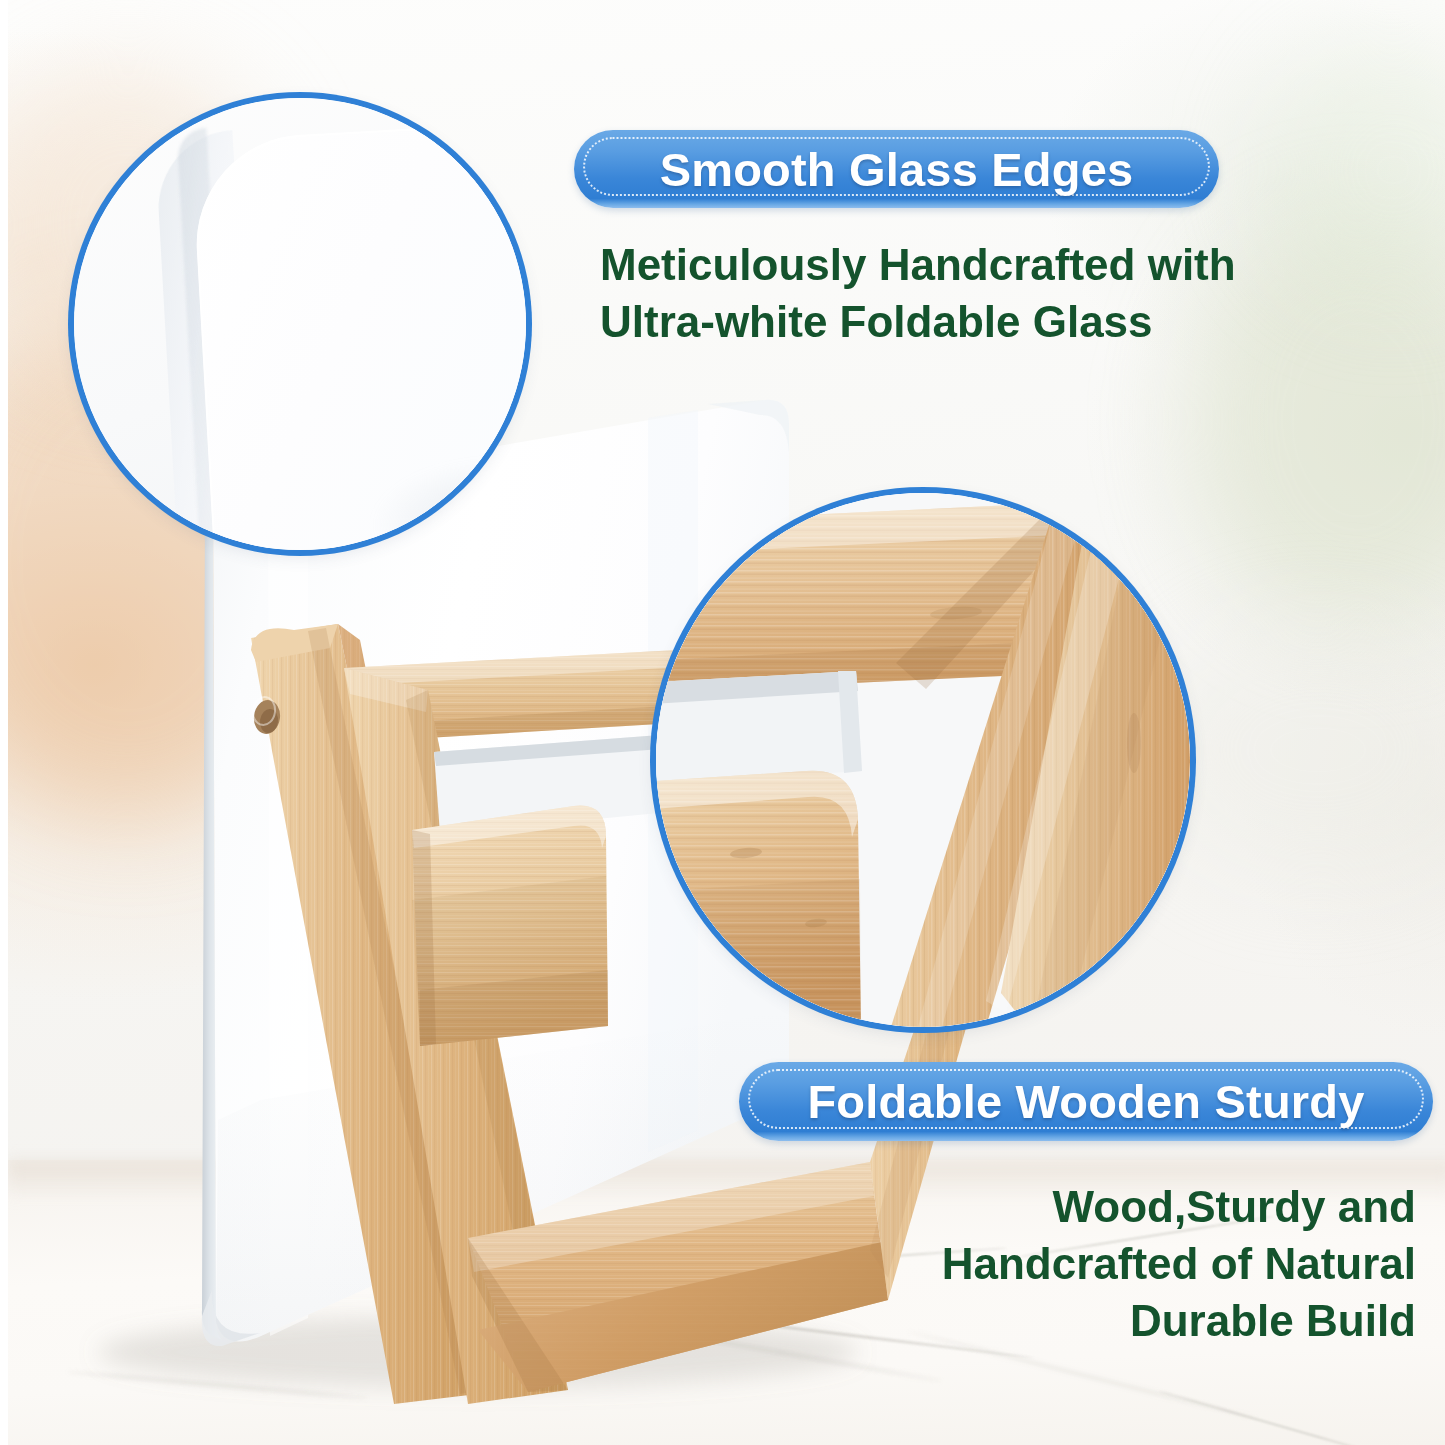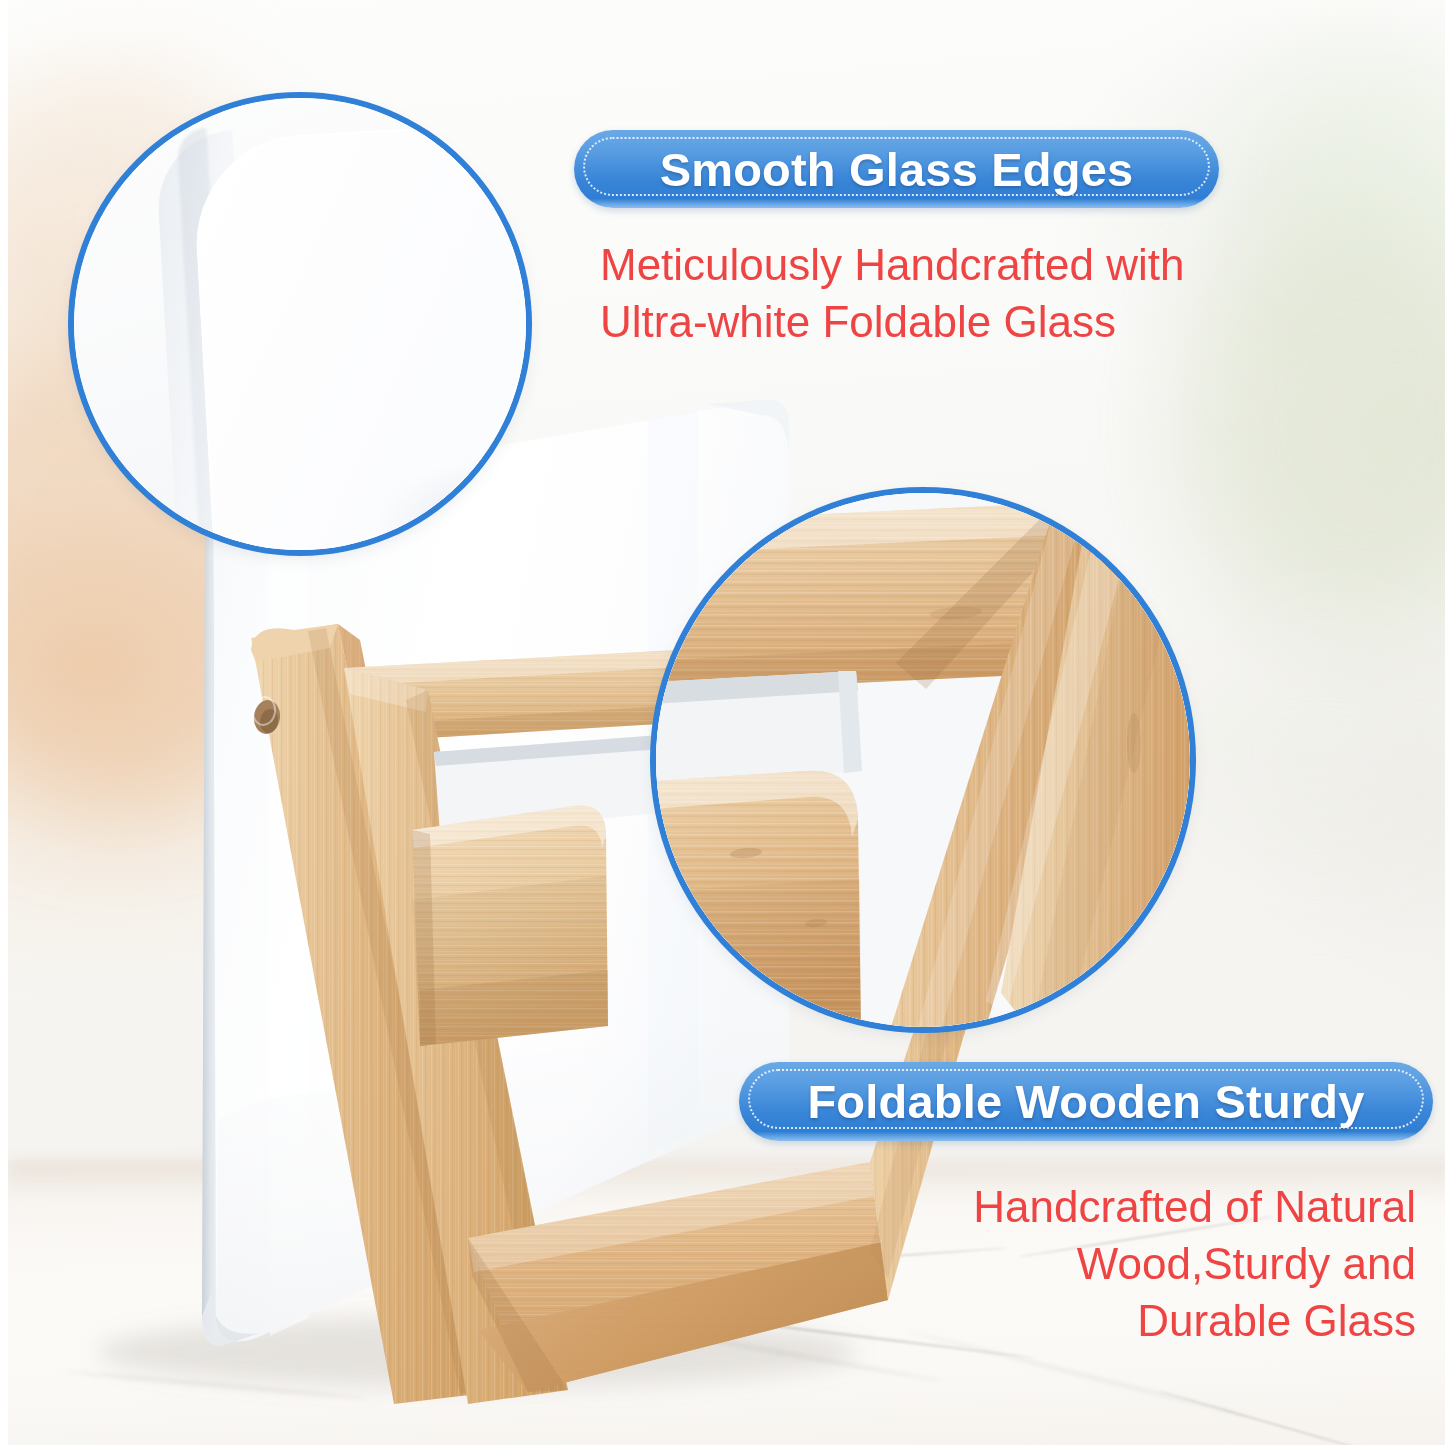--- a/index.html
+++ b/index.html
@@ -159,24 +159,24 @@
     pointer-events: none;
   }
   .pill-label { position: relative; z-index: 2; }
 
   #pill-glass { left: 566px; top: 130px; width: 645px; height: 78px; font-size: 47px; }
   #pill-stand { left: 731px; top: 1062px; width: 694px; height: 79px; font-size: 47px; }
 
   
   .desc {
     position: absolute;
-    color: #ef4444;
+    color: #14532d;
     font-size: 44px;
     line-height: 1.30;
-    font-weight: normal;
+    font-weight: bold;
   }
   #desc-glass { left: 592px; top: 236px; width: 680px; text-align: left; }
   #desc-stand { left: 888px; top: 1178px; width: 520px; text-align: right; }
 </style>
 </head>
 <body>
 
 <div id="stage">
 
   <div class="bg-base"></div>
@@ -434,18 +434,18 @@
   <div class="pill" id="pill-stand">
     <span class="pill-label">Foldable Wooden Sturdy</span>
   </div>
 
   <div class="desc" id="desc-glass">
     <div>Meticulously Handcrafted with</div>
     <div>Ultra-white Foldable Glass</div>
   </div>
 
   <div class="desc" id="desc-stand">
+    <div>Wood,Sturdy and</div>
     <div>Handcrafted of Natural</div>
-    <div>Wood,Sturdy and</div>
-    <div>Durable Glass</div>
+    <div>Durable Build</div>
   </div>
 
 </div>
 
 </body></html>

